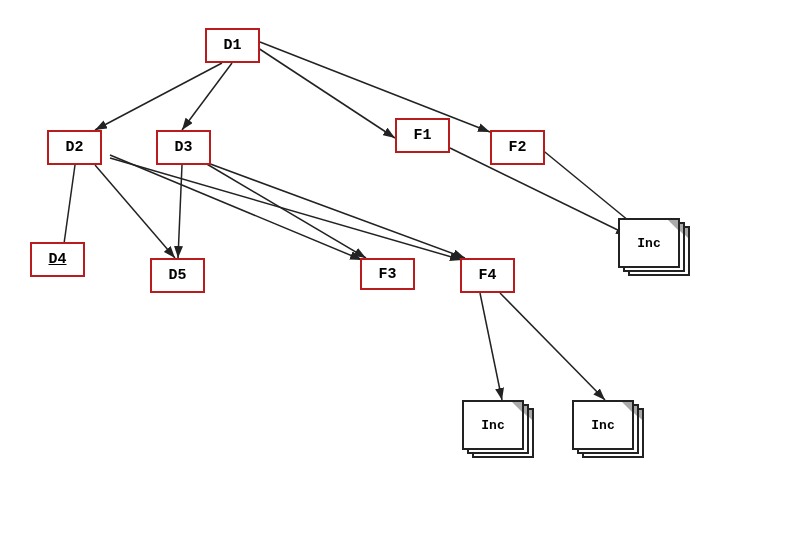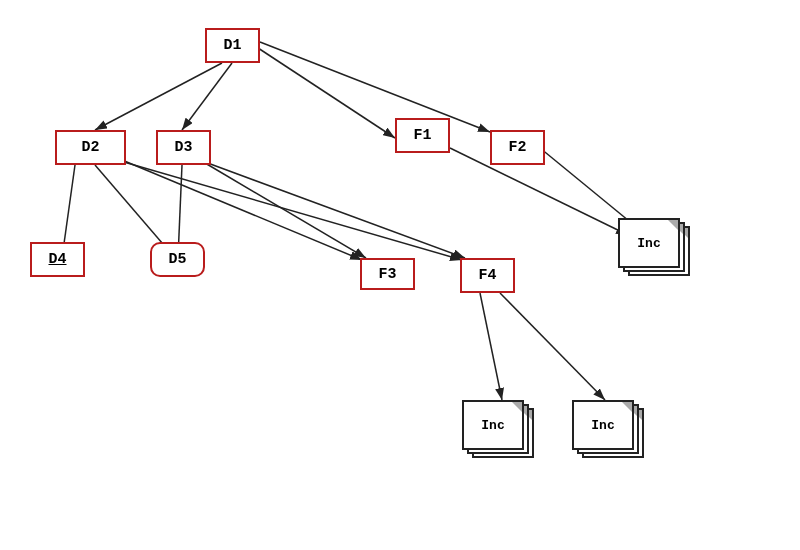--- a/index.html
+++ b/index.html
@@ -89,26 +89,26 @@
   <line x1="450" y1="148" x2="628" y2="235" stroke="#222" stroke-width="1.5" marker-end="url(#arrowhead)"></line>
 
   <line x1="540" y1="148" x2="640" y2="230" stroke="#222" stroke-width="1.5" marker-end="url(#arrowhead)"></line>
 
   <line x1="480" y1="293" x2="502" y2="400" stroke="#222" stroke-width="1.5" marker-end="url(#arrowhead)"></line>
 
   <line x1="500" y1="293" x2="605" y2="400" stroke="#222" stroke-width="1.5" marker-end="url(#arrowhead)"></line>
 </svg>
 
 <div class="node-box" style="left:205px;top:28px;width:55px;height:35px;">D1</div>
-<div class="node-box" style="left:55px;top:130px;width:71px;height:35px;">D2</div>
+<div class="node-box" style="left:47px;top:130px;width:55px;height:35px;">D2</div>
 <div class="node-box" style="left:156px;top:130px;width:55px;height:35px;">D3</div>
 <div class="node-box" style="left:395px;top:118px;width:55px;height:35px;">F1</div>
 <div class="node-box" style="left:490px;top:130px;width:55px;height:35px;">F2</div>
 <div class="node-box" style="left:30px;top:242px;width:55px;height:35px;text-decoration:underline;">D4</div>
-<div class="node-box" style="left:150px;top:242px;width:55px;height:35px;border-radius:10px;">D5</div>
+<div class="node-box" style="left:150px;top:258px;width:55px;height:35px;">D5</div>
 <div class="node-box" style="left:360px;top:258px;width:55px;height:32px;">F3</div>
 <div class="node-box" style="left:460px;top:258px;width:55px;height:35px;">F4</div>
 
 <div class="inc-stack" style="left:618px;top:218px;">
   <div class="inc-page" style="width:62px;height:50px;left:10px;top:8px;z-index:1;"></div>
   <div class="inc-page" style="width:62px;height:50px;left:5px;top:4px;z-index:2;"></div>
   <div class="inc-page" style="width:62px;height:50px;left:0px;top:0px;z-index:3;display:flex;align-items:center;justify-content:center;">Inc</div>
 </div>
 
 <div class="inc-stack" style="left:462px;top:400px;">

